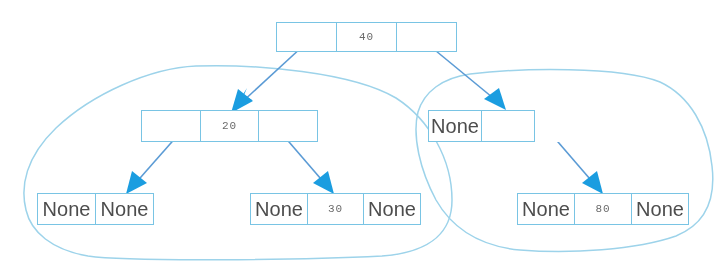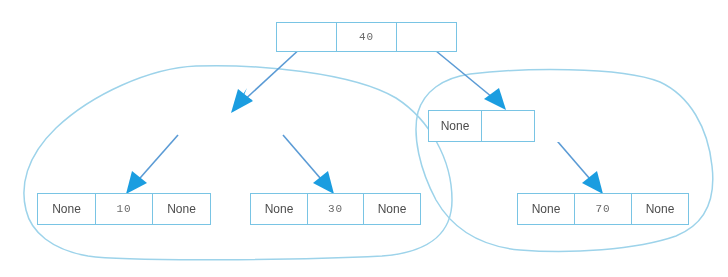--- a/index.html
+++ b/index.html
@@ -29,21 +29,21 @@
     height:100%;
   }
   .cell + .cell{margin-left:-1px;}
   .cell-val{
     font-size:11px;
     color:#6a6a6a;
     letter-spacing:1px;
     font-family:"Liberation Mono", monospace;
   }
   .cell-none{
-    font-size:12px;
+    font-size:20px;
     color:#4d4d4d;
     font-family:"Liberation Sans", sans-serif;
   }
   .cell-empty{}
 </style>
 </head>
 <body>
 
 <div id="canvas">
 
@@ -99,36 +99,44 @@
       <span class="cell-none"></span>
     </div>
     <div class="cell" style="width:61px;">
       <span class="cell-val">40</span>
     </div>
     <div class="cell cell-empty" style="width:61px;">
       <span class="cell-none"></span>
     </div>
   </div>
 
+  <div class="node" style="left:141px;top:110px;width:177px;height:32px;">
+    <div class="cell cell-empty" style="width:60px;">
+      <span class="cell-none"></span>
+    </div>
+    <div class="cell" style="width:59px;">
+      <span class="cell-val">20</span>
+    </div>
+    <div class="cell cell-empty" style="width:60px;">
+      <span class="cell-none"></span>
+    </div>
+  </div>
 
   <div class="node" style="left:428px;top:110px;width:162px;height:32px;">
     <div class="cell" style="width:54px;">
       <span class="cell-none">None</span>
     </div>
     <div class="cell cell-empty" style="width:54px;">
       <span class="cell-none"></span>
     </div>
   </div>
 
   <div class="node" style="left:37px;top:193px;width:175px;height:32px;">
     <div class="cell" style="width:59px;">
       <span class="cell-none">None</span>
-    </div>
-    <div class="cell" style="width:58px;">
-      <span class="cell-val">10</span>
     </div>
     <div class="cell" style="width:59px;">
       <span class="cell-none">None</span>
     </div>
   </div>
 
   <div class="node" style="left:250px;top:193px;width:172px;height:32px;">
     <div class="cell" style="width:58px;">
       <span class="cell-none">None</span>
     </div>
@@ -138,20 +146,20 @@
     <div class="cell" style="width:58px;">
       <span class="cell-none">None</span>
     </div>
   </div>
 
   <div class="node" style="left:517px;top:193px;width:173px;height:32px;">
     <div class="cell" style="width:58px;">
       <span class="cell-none">None</span>
     </div>
     <div class="cell" style="width:58px;">
-      <span class="cell-val">70</span>
+      <span class="cell-val">80</span>
     </div>
     <div class="cell" style="width:58px;">
       <span class="cell-none">None</span>
     </div>
   </div>
 
 </div>
 
 </body></html>

